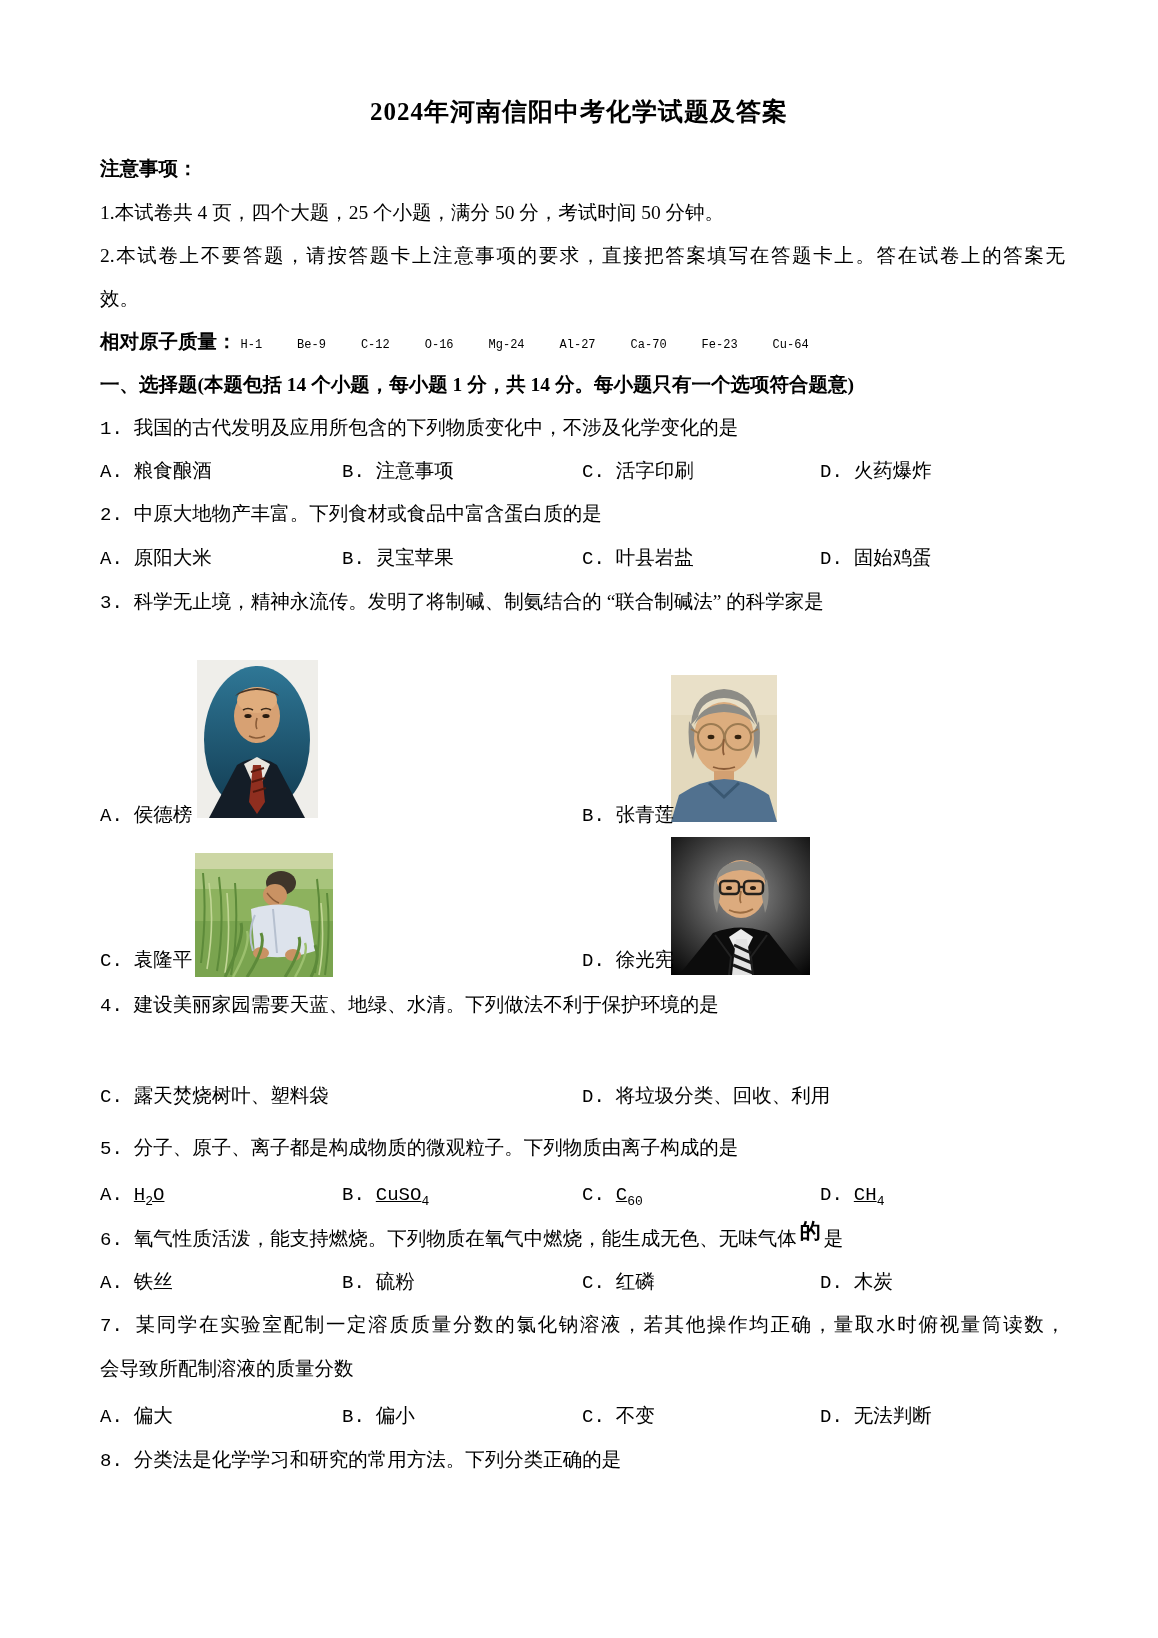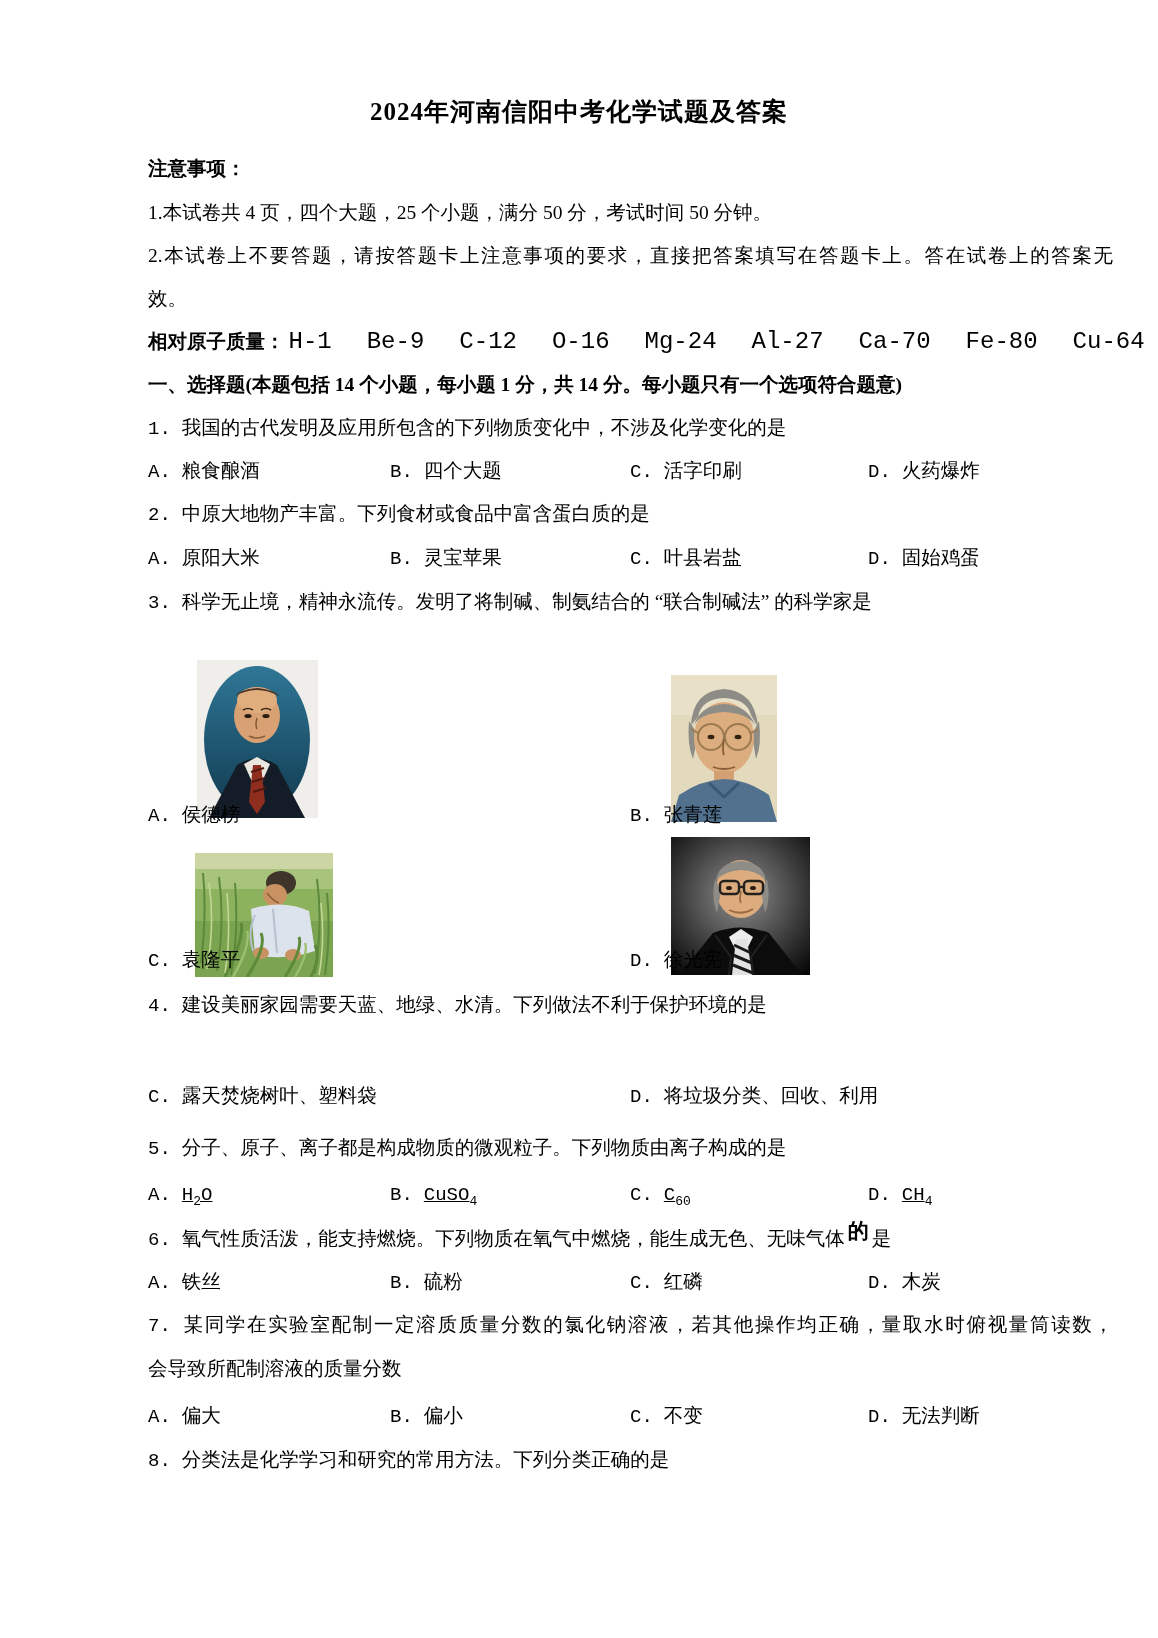--- a/index.html
+++ b/index.html
@@ -7,25 +7,25 @@
     position:relative;width:1158px;height:1638px;background:#ffffff;
     margin:0 auto;color:#000;overflow:hidden;
     font-family:"Liberation Serif","DejaVu Serif",serif;
   }
   .title{
     position:absolute;top:95px;left:0;width:100%;text-align:center;
     font-size:25px;font-weight:700;letter-spacing:1px;
   }
   .row{
     position:absolute;left:100px;width:1000px;height:44px;line-height:44px;
-    font-size:19.5px;white-space:nowrap;margin-left:48px;
+    font-size:19.5px;white-space:nowrap;
   }
   .bold{font-weight:700;}
   .lt{font-family:"Liberation Mono","DejaVu Sans Mono",monospace;font-size:19px;margin-right:11px;}
-  .am{font-family:"Liberation Mono","DejaVu Sans Mono",monospace;font-size:24px;margin-right:35px;}
+  .am{font-family:"Liberation Mono","DejaVu Sans Mono",monospace;font-size:12px;margin-right:35px;}
   .opt{position:absolute;top:0;}
   .c1{left:0;}
   .c2{left:242px;}
   .c3{left:482px;}
   .c4{left:720px;}
   .jl{
     width:965px;text-align:justify;text-align-last:justify;
     white-space:normal;overflow:hidden;height:44px;
   }
   .formula{font-family:"Liberation Mono","DejaVu Sans Mono",monospace;font-size:19px;text-decoration:underline;}
@@ -40,29 +40,29 @@
 <div class="page">
 
   <div class="title">2024年河南信阳中考化学试题及答案</div>
 
   <div class="row bold" style="top:147px">注意事项：</div>
   <div class="row" style="top:191px">1.本试卷共 4 页，四个大题，25 个小题，满分 50 分，考试时间 50 分钟。</div>
   <div class="row jl" style="top:234px">2.本试卷上不要答题，请按答题卡上注意事项的要求，直接把答案填写在答题卡上。答在试卷上的答案无</div>
   <div class="row" style="top:277px">效。</div>
 
   <div class="row" style="top:320px">
-    <span class="bold" style="margin-right:4px">相对原子质量：</span><span class="am">H-1</span><span class="am">Be-9</span><span class="am">C-12</span><span class="am">O-16</span><span class="am">Mg-24</span><span class="am">Al-27</span><span class="am">Ca-70</span><span class="am">Fe-80</span><span class="am">Cu-64</span>
+    <span class="bold" style="margin-right:4px">相对原子质量：</span><span class="am">H-1</span><span class="am">Be-9</span><span class="am">C-12</span><span class="am">O-16</span><span class="am">Mg-24</span><span class="am">Al-27</span><span class="am">Ca-70</span><span class="am">Fe-23</span><span class="am">Cu-64</span>
   </div>
 
   <div class="row bold" style="top:363px">一、选择题(本题包括 14 个小题，每小题 1 分，共 14 分。每小题只有一个选项符合题意)</div>
 
   <div class="row" style="top:406px"><span class="lt">1.</span><span>我国的古代发明及应用所包含的下列物质变化中，不涉及化学变化的是</span></div>
   <div class="row" style="top:449px">
     <span class="opt c1"><span class="lt">A.</span><span>粮食酿酒</span></span>
-    <span class="opt c2"><span class="lt">B.</span><span>四个大题</span></span>
+    <span class="opt c2"><span class="lt">B.</span><span>注意事项</span></span>
     <span class="opt c3"><span class="lt">C.</span><span>活字印刷</span></span>
     <span class="opt c4"><span class="lt">D.</span><span>火药爆炸</span></span>
   </div>
 
   <div class="row" style="top:492px"><span class="lt">2.</span><span>中原大地物产丰富。下列食材或食品中富含蛋白质的是</span></div>
   <div class="row" style="top:536px">
     <span class="opt c1"><span class="lt">A.</span><span>原阳大米</span></span>
     <span class="opt c2"><span class="lt">B.</span><span>灵宝苹果</span></span>
     <span class="opt c3"><span class="lt">C.</span><span>叶县岩盐</span></span>
     <span class="opt c4"><span class="lt">D.</span><span>固始鸡蛋</span></span>

